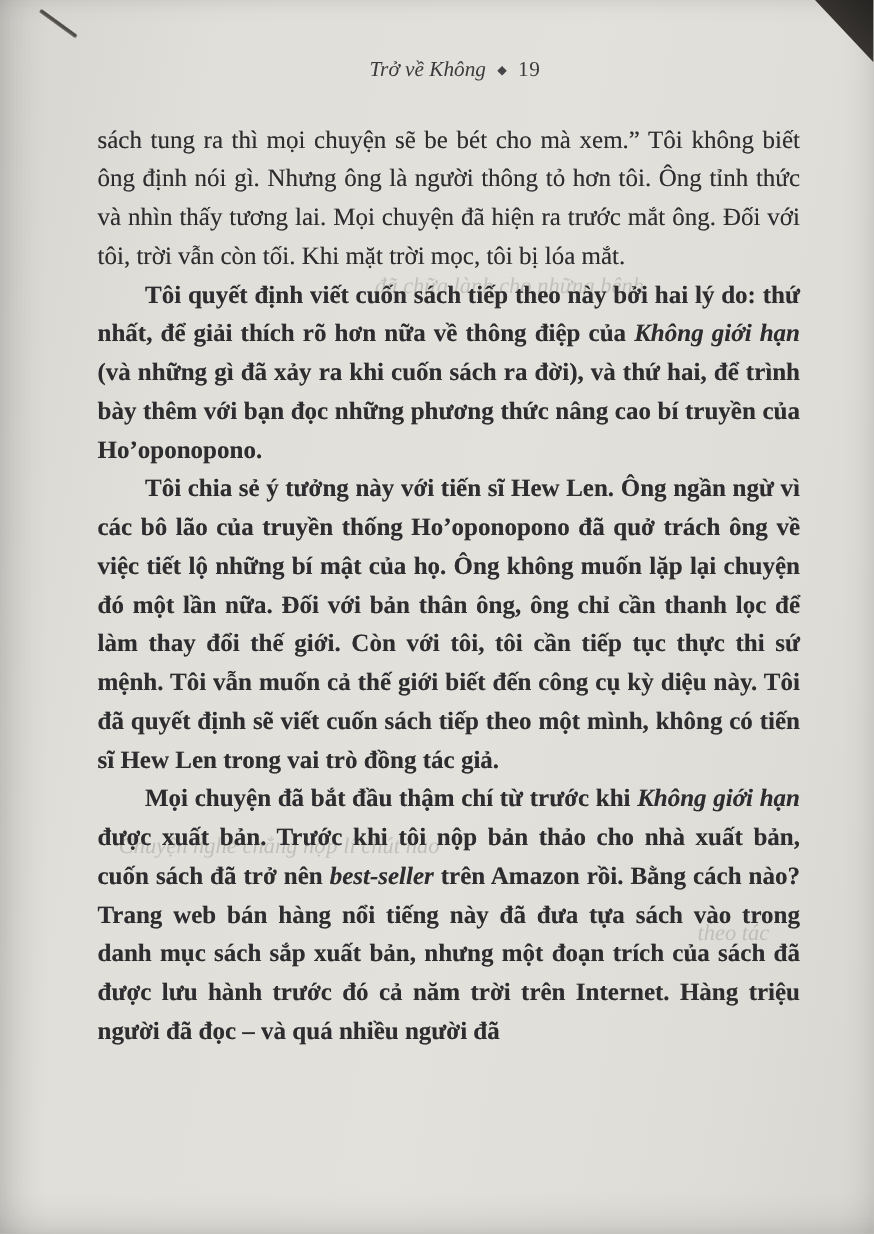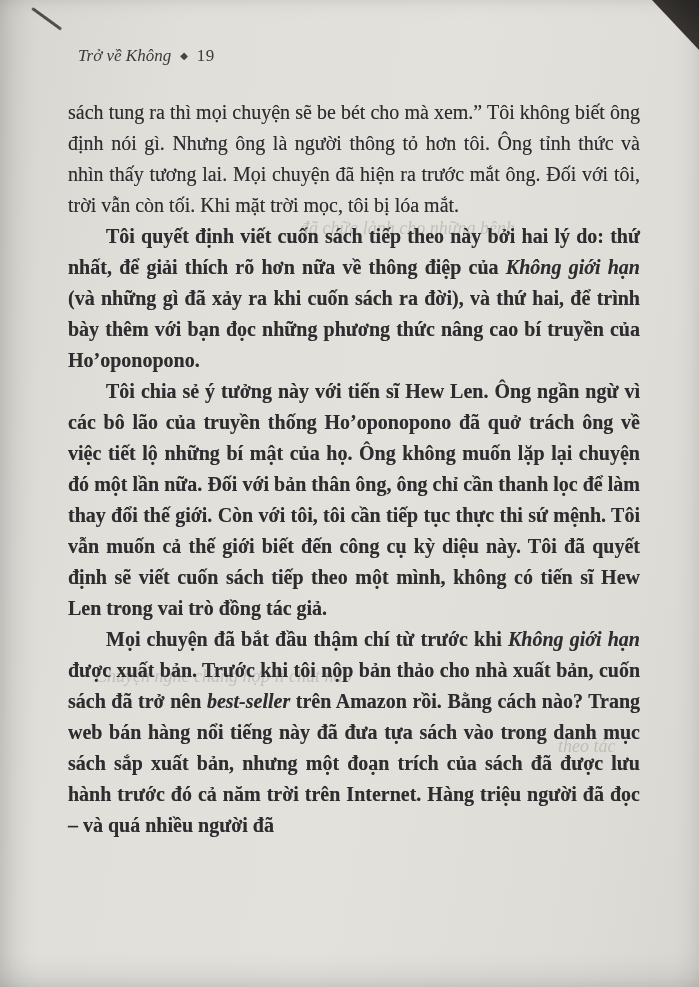--- a/index.html
+++ b/index.html
@@ -40,40 +40,40 @@
     background: #514e49;
     border-radius: 3px;
     transform: rotate(36deg);
     transform-origin: left top;
     filter: blur(0.5px);
   }
   
   .running-head {
     position: absolute;
     top: 46px;
-    left: 78px;
+    left: 88px;
     right: 59px;
-    text-align: left;
+    text-align: center;
     font-size: 17px;
     color: #3b3a3c;
     z-index: 2;
   }
   .rh-title { font-style: italic; }
   .rh-sep {
     font-size: 10px;
     margin: 0 9px;
     vertical-align: 2px;
     color: #454446;
   }
   .rh-page { font-style: normal; letter-spacing: 0.5px; }
   
   .text-block {
     position: absolute;
     top: 97px;
-    left: 68px;
+    left: 78px;
     right: 59px;
     z-index: 1;
     font-size: 20px;
     line-height: 31px;
     color: #2d2c2e;
     text-align: justify;
     text-shadow: 0 0 0.4px rgba(45,44,46,0.45);
   }
   .para { margin: 0; }
   .para.indent { text-indent: 38px; font-weight: bold; }

